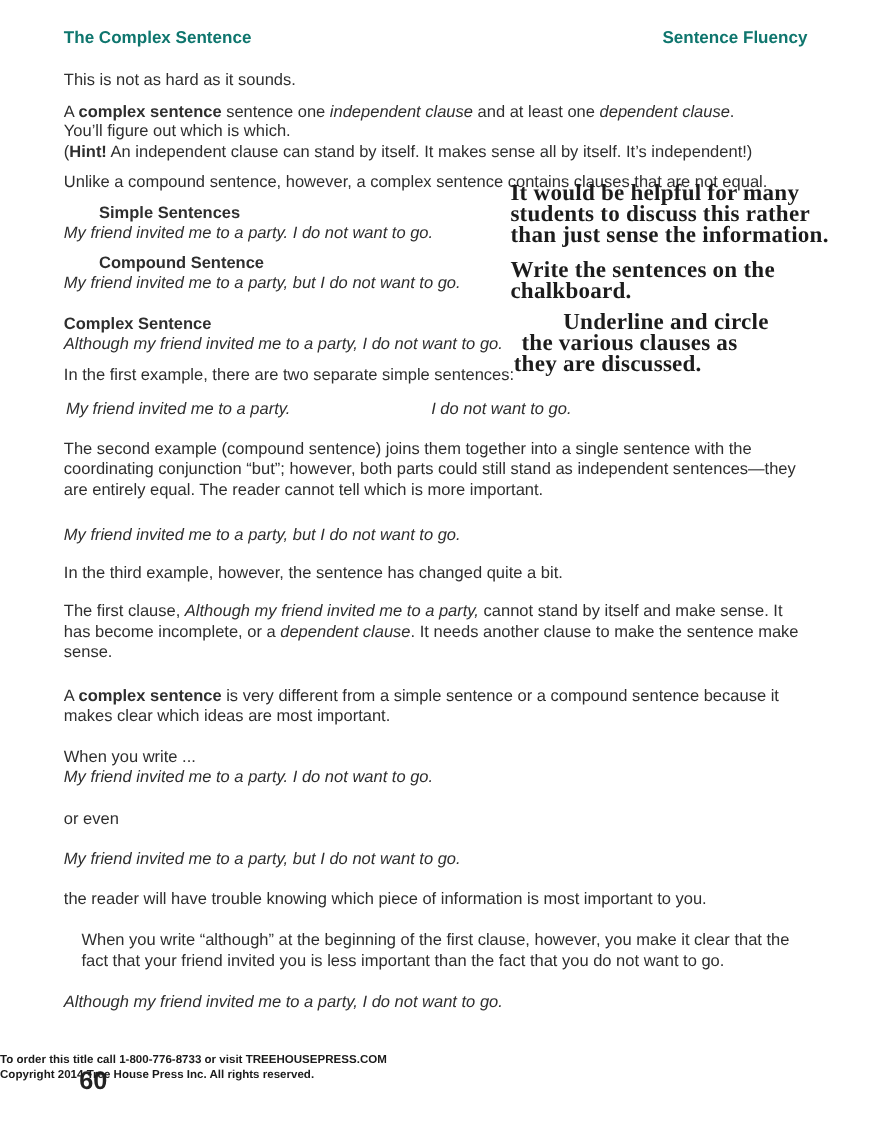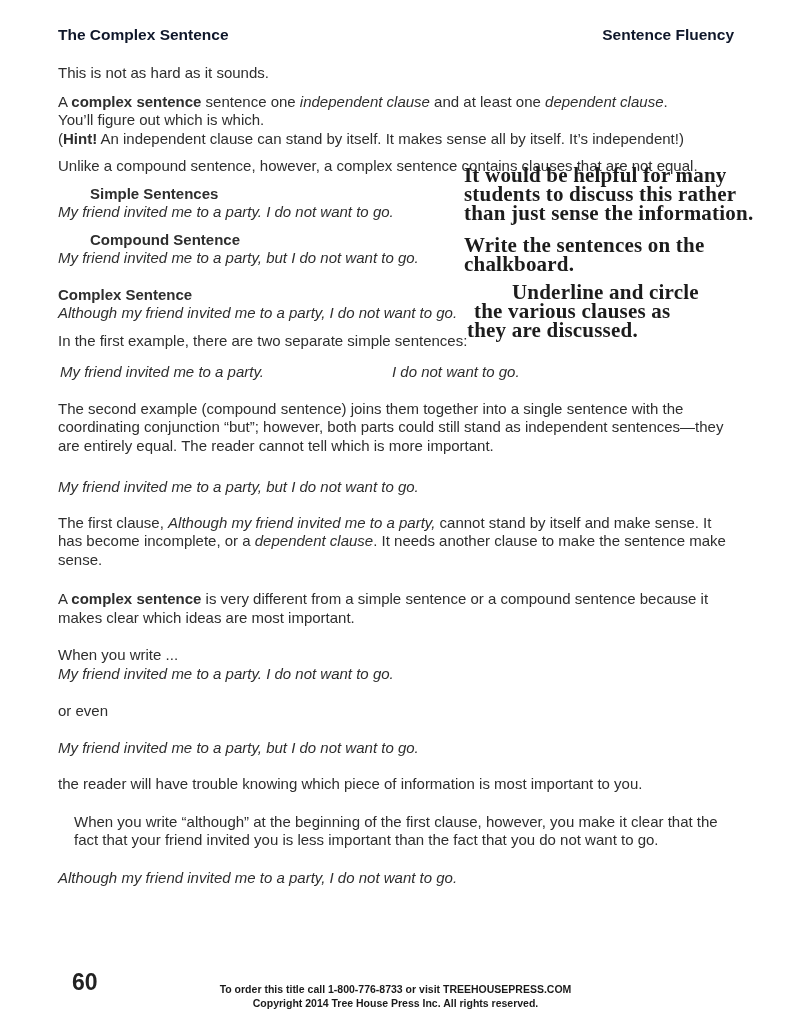--- a/index.html
+++ b/index.html
@@ -17,21 +17,21 @@
     left:58px; top:27px;
     width:676px;
     font-size:15px;
     line-height:18.5px;
   }
   .page-header {
     display:flex;
     justify-content:space-between;
     font-weight:bold;
     font-size:15.5px;
-    color:#0f172a;
+    color:#0f766e;
     line-height:15px;
   }
   p { margin:0; }
   .p1  { margin-top:22px; }
   .p2  { margin-top:10px; }
   .p3  { margin-top:9px; }
   .ex-head { margin-top:9px; font-weight:bold;margin-left:32px; }
   .ex-head-complex { margin-top:18px; font-weight:bold; }
   .ex-sentence { font-style:italic; }
   .p4  { margin-top:9px; }
@@ -71,22 +71,21 @@
     position:absolute;
     left:36px; top:971px;
     font-size:23px;
     font-weight:bold;
     color:#222222;
     line-height:23px;
     margin-left:36px;
   }
   .footer-center {
     position:absolute;
-    left:0; right:0; top:982px;
-    text-align:center;
+    left:0; right:0; top:956px;
     font-size:10.5px;
     font-weight:bold;
     line-height:14px;
     color:#1a1a1a;
   }
 </style>
 </head>
 <body>
 
 <div class="page">
@@ -143,20 +142,23 @@
     </div>
 
     <p class="p5">
       <span>The second example (compound sentence) joins them together into a single sentence with the coordinating conjunction “but”; however, both parts could still stand as independent sentences—they are entirely equal. The reader cannot tell which is more important.</span>
     </p>
 
     <p class="p6">
       <span>My friend invited me to a party, but I do not want to go.</span>
     </p>
 
+    <p class="p7">
+      <span>In the third example, however, the sentence has changed quite a bit.</span>
+    </p>
 
     <p class="p8">
       <span>The first clause, </span><i>Although my friend invited me to a party,</i><span> cannot stand by itself and make sense. It has become incomplete, or a </span><i>dependent clause</i><span>. It needs another clause to make the sentence make sense.</span>
     </p>
 
     <p class="p9">
       <span>A </span><b>complex sentence</b><span> is very different from a simple sentence or a compound sentence because it makes clear which ideas are most important.</span>
     </p>
 
     <p class="p10">

